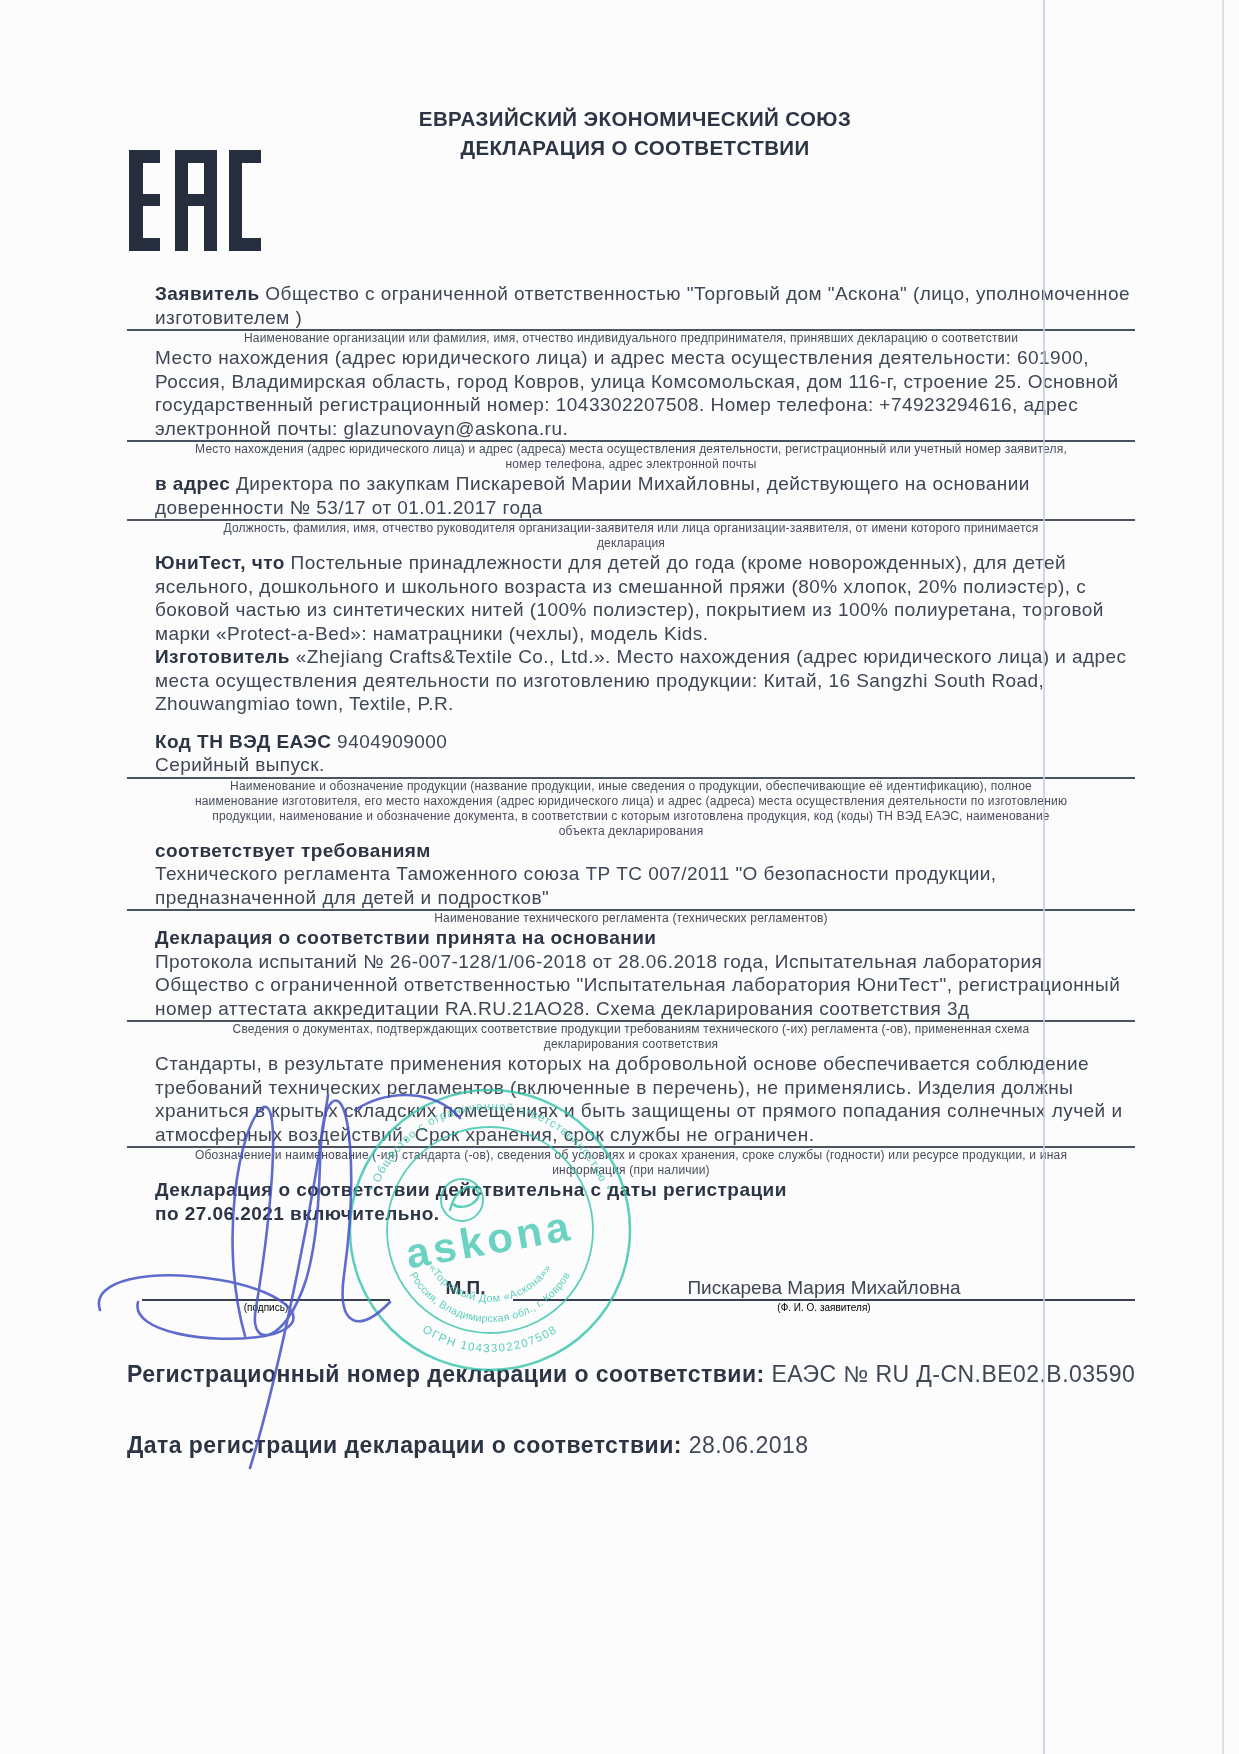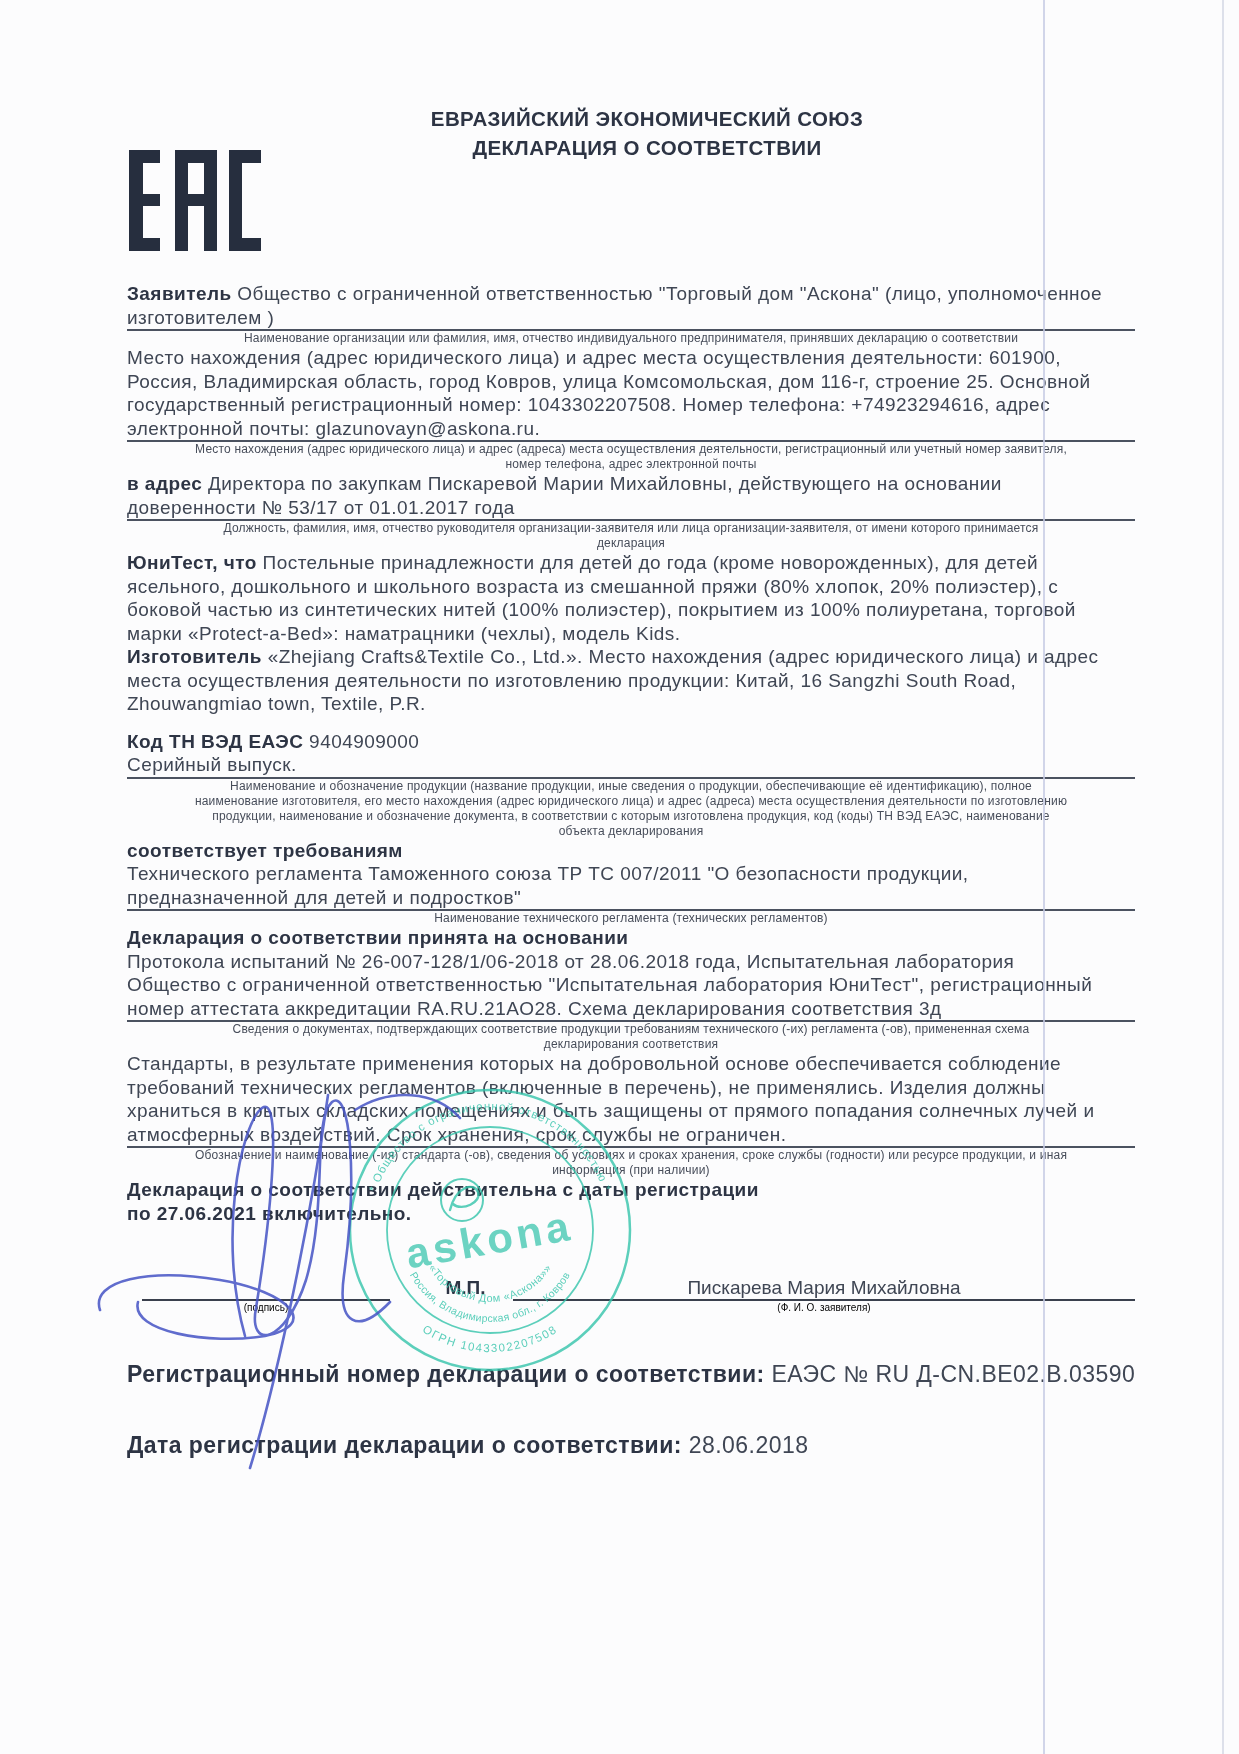--- a/index.html
+++ b/index.html
@@ -4,24 +4,24 @@
 <style>
   html,body{margin:0;padding:0;background:#e8e8e8;}
   .page{
     position:relative; width:1239px; height:1754px; margin:0 auto;
     background:#fcfcfd; overflow:hidden;
     font-family:"Liberation Sans","DejaVu Sans",sans-serif;
     color:#3f4654;
   }
   .content{position:relative; padding:0 104px 0 127px;}
   .header{position:relative; height:282px;}
-  .titles{position:absolute; top:104px; left:16px; width:100%; text-align:center;
+  .titles{position:absolute; top:104px; left:4px; width:100%; text-align:center;
     font-weight:700; font-size:20.5px; line-height:29px; letter-spacing:.4px; color:#2d3444;}
   .eac{position:absolute; left:2px; top:150px; width:132px; height:101px;}
-  .para .line{white-space:nowrap; font-size:19px; line-height:23.5px; letter-spacing:.45px;}
+  .para .line{white-space:nowrap; font-size:19px; line-height:23.5px; letter-spacing:.45px;margin-left:28px;}
   .para .b{font-weight:700; color:#2d3444;}
   .rule{height:0; border-top:2px solid #4b5260;}
   .note{text-align:center;}
   .note .nline{font-size:12px; line-height:15px; letter-spacing:.2px; color:#474d5a; white-space:nowrap;}
   .gap14{height:14px;}
   .sigrow{display:flex; margin-top:8px; align-items:flex-start;}
   .sigcol{display:flex; flex-direction:column;}
   .sigcol .topline{height:22px; font-size:19px; line-height:22px; white-space:nowrap; text-align:center;margin-top:44px;}
   .sigcol .underline{border-top:2px solid #3a404d; margin-top:0;}
   .sigcol .cap{font-size:10px; line-height:14px; text-align:center; color:#000000;}

